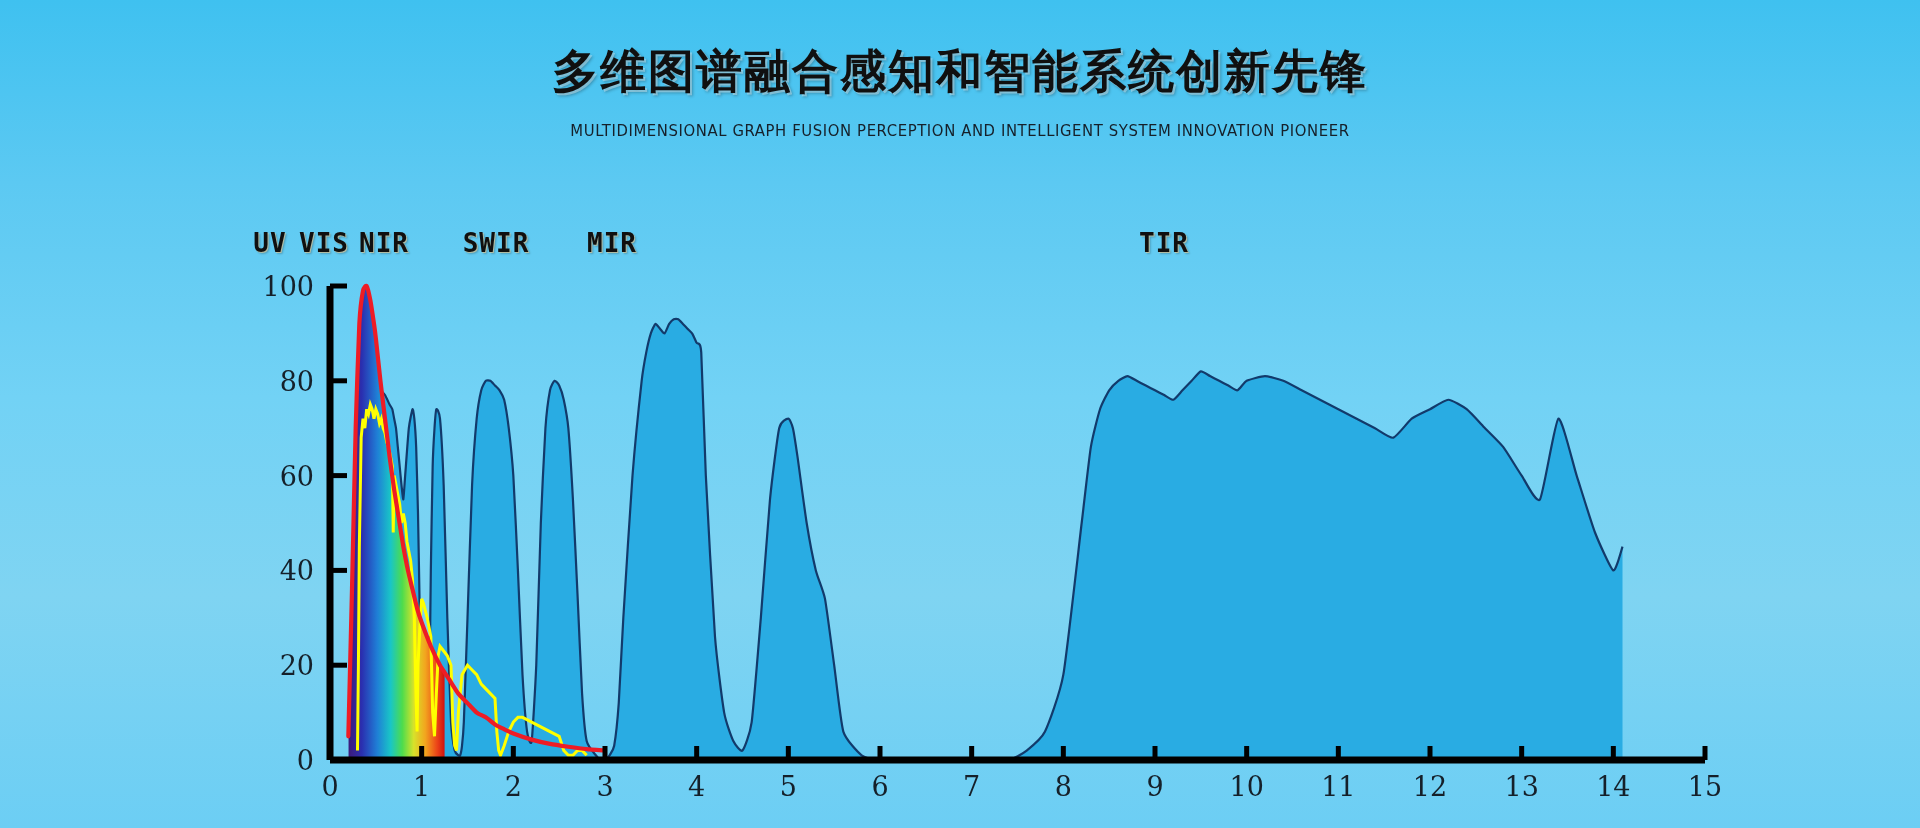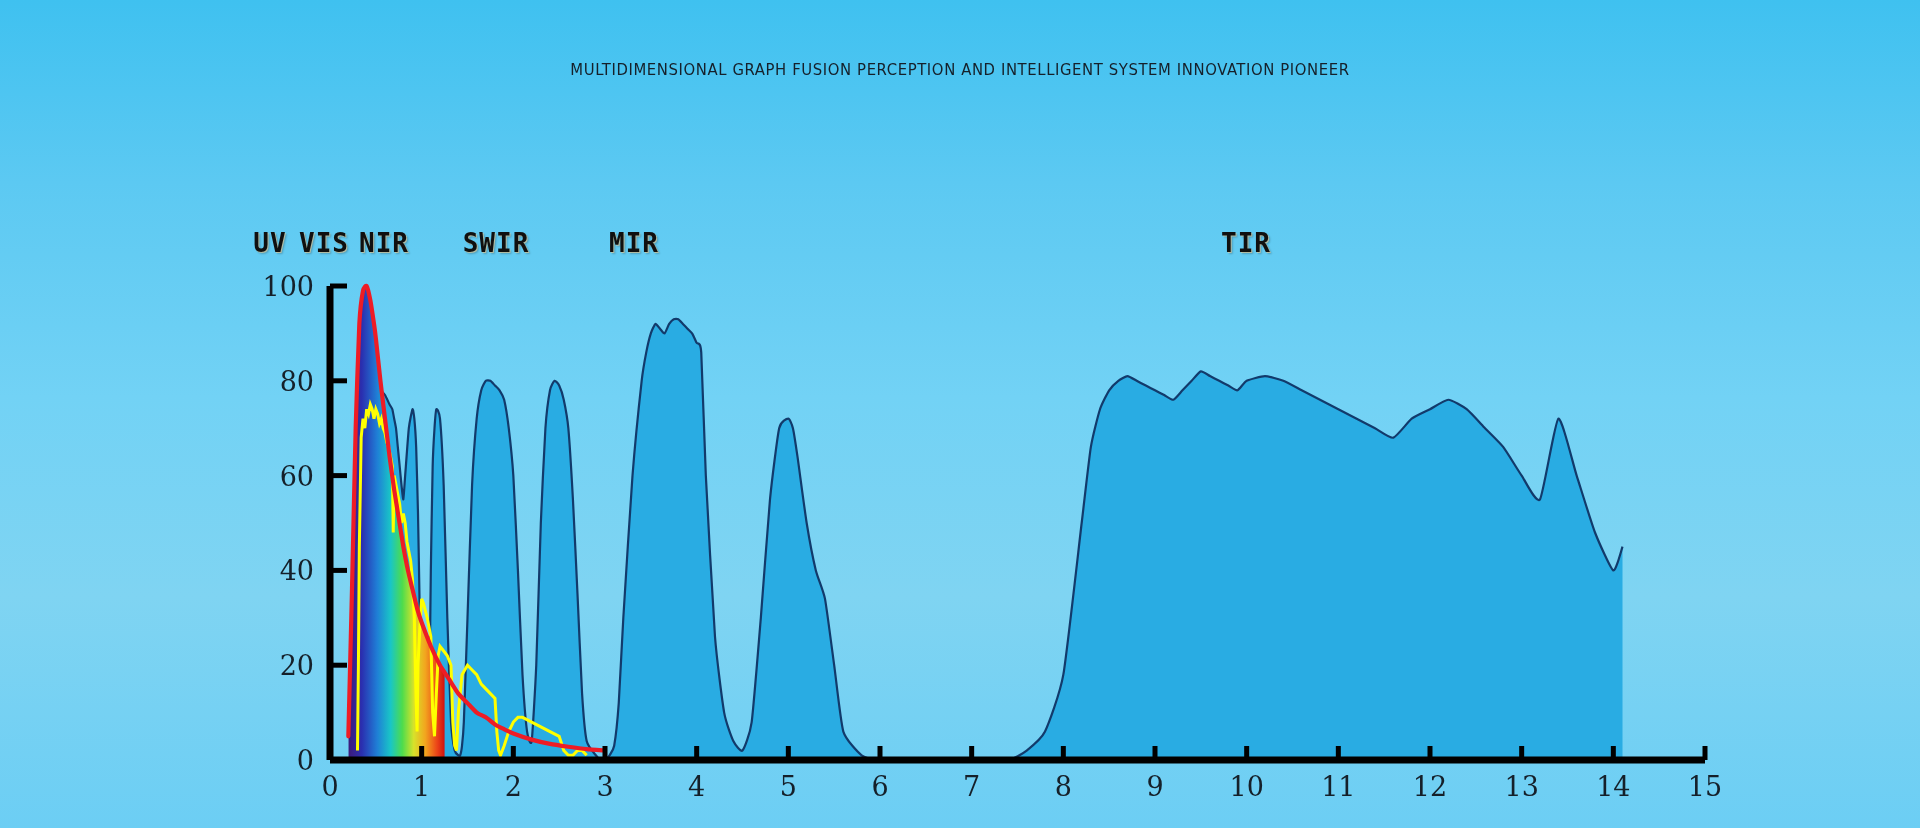--- a/index.html
+++ b/index.html
@@ -16,21 +16,21 @@
   .title{
     font-family:"DejaVu Sans","Liberation Sans",sans-serif;
     font-weight:bold;
     font-size:46px;
     letter-spacing:2px;
     color:#101010;
     line-height:1.12;
     text-shadow: 2px 2px 0 rgba(255,255,255,.35), 3px 3px 3px rgba(0,0,0,.25);
   }
   .subtitle{
-    margin-top:14px;
+    margin-top:23px;
     font-family:"DejaVu Sans Condensed","Liberation Sans",sans-serif;
     font-size:16.5px;
     letter-spacing:.6px;
     color:#16202a;
     white-space:nowrap;
   }
 
   
   .bands{position:absolute;left:0;top:228px;width:1632px;height:34px;}
   .band-label{
@@ -52,30 +52,31 @@
     font-size:27px;
     fill:#15202a;
   }
 </style>
 </head>
 <body>
 
 <div id="stage">
 
   <div class="header">
+    <div class="title">多维图谱融合感知和智能系统创新先锋</div>
     <div class="subtitle">MULTIDIMENSIONAL GRAPH FUSION PERCEPTION AND INTELLIGENT SYSTEM INNOVATION PIONEER</div>
   </div>
 
   <div class="bands">
       <div class="band-label" style="left: 270px; transform: translateX(-50%);">UV</div>
       <div class="band-label" style="left: 324px; transform: translateX(-50%);">VIS</div>
       <div class="band-label" style="left: 384px; transform: translateX(-50%);">NIR</div>
       <div class="band-label" style="left: 496px; transform: translateX(-50%);">SWIR</div>
-      <div class="band-label" style="left: 634px; transform: translateX(-50%);">MIR</div>
-      <div class="band-label" style="left: 1246px; transform: translateX(-50%);">TIR</div>
+      <div class="band-label" style="left: 612px; transform: translateX(-50%);">MIR</div>
+      <div class="band-label" style="left: 1164px; transform: translateX(-50%);">TIR</div>
     </div>
 
   <div id="plotwrap">
     <svg id="chart" width="1920" height="828" viewBox="0 0 1920 828">
       <defs>
         <linearGradient id="rainbow" x1="0" y1="0" x2="1" y2="0">
           <stop offset="0%" stop-color="#3d1a7a"></stop>
           <stop offset="14%" stop-color="#2a2fb0"></stop>
           <stop offset="30%" stop-color="#1f7fd6"></stop>
           <stop offset="44%" stop-color="#19c6c6"></stop>

